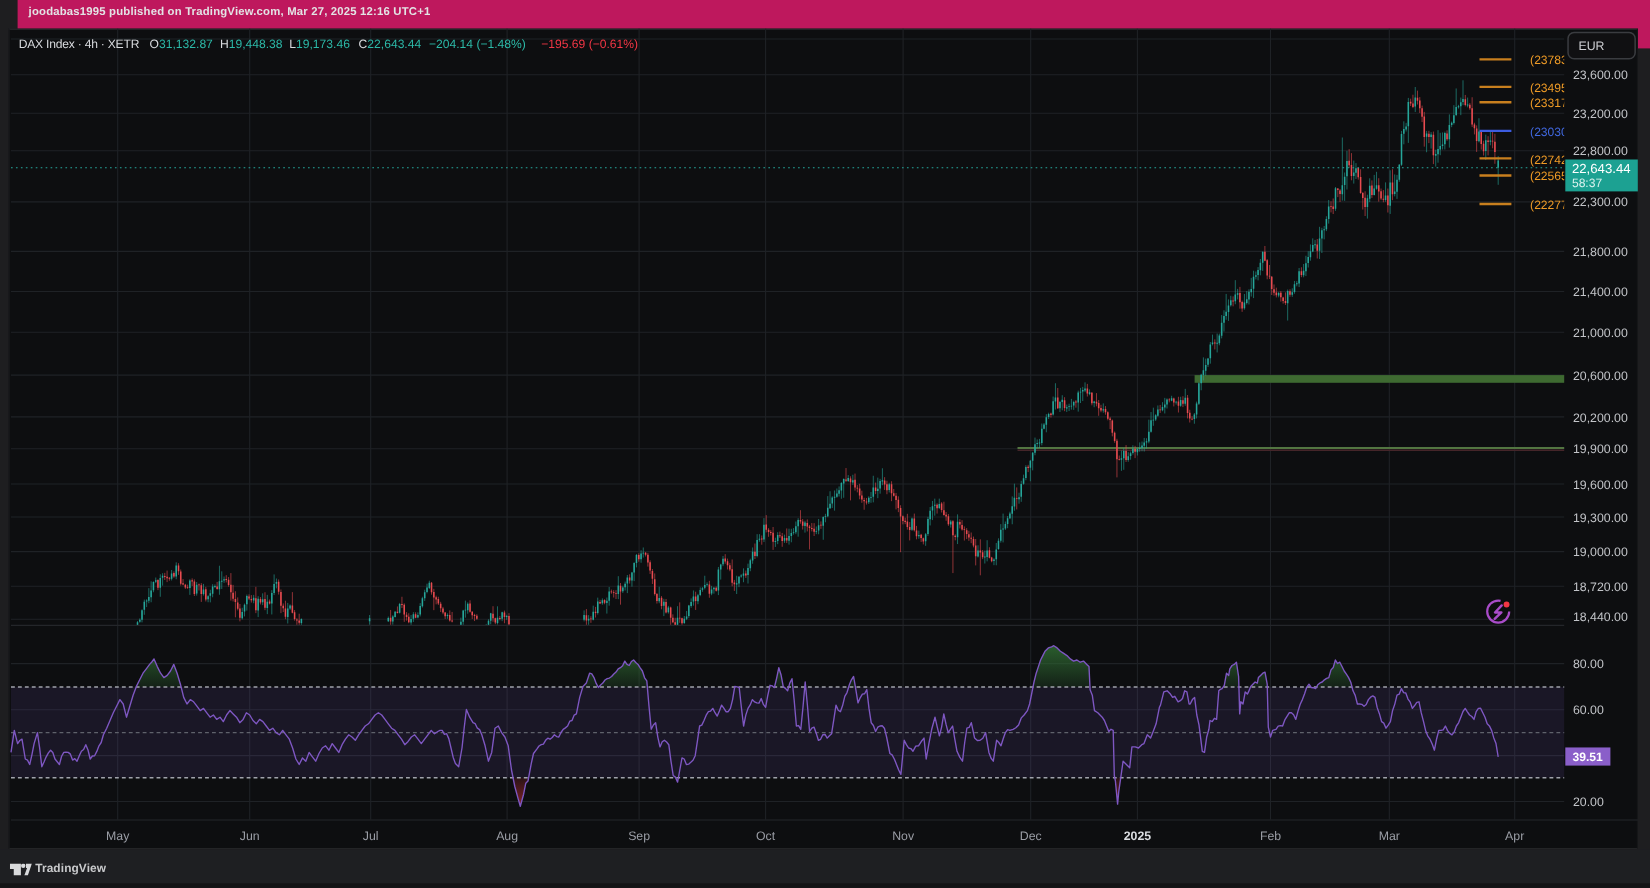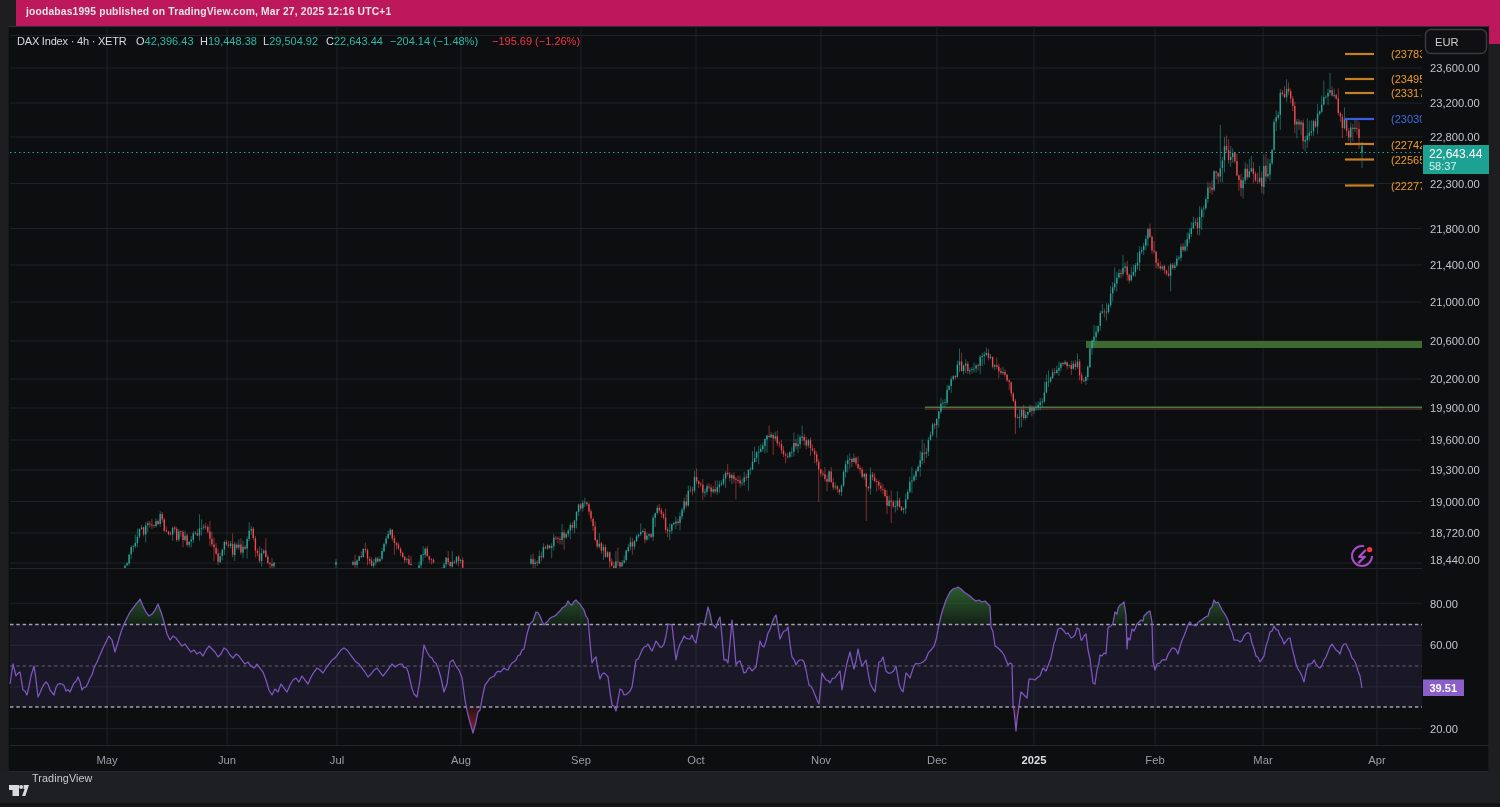--- a/index.html
+++ b/index.html
@@ -2,21 +2,21 @@
 <html><head><meta charset="utf-8"><style>
 html,body{margin:0;padding:0;background:#1e1e20;width:1500px;height:807px;overflow:hidden;font-family:"Liberation Sans",sans-serif}
 #hdr{position:absolute;left:16px;top:0;width:1500px;height:44px;background:#be185d}
 #hdr span{position:absolute;left:10px;top:6px;font-size:10.3px;font-weight:bold;color:#e3e4e5;letter-spacing:0.17px;white-space:nowrap}
 #widget{position:absolute;left:8px;top:26px;width:1481px;height:746px;background:#0d0e10;border:1px solid #17181a;border-top:1px solid #2e2f32;border-bottom:1px solid #26272a;box-sizing:border-box}
 #legend{position:absolute;left:0;top:34.5px;font-size:11px;color:#d8dade;z-index:5;white-space:nowrap;width:700px;height:14px}
 #legend span{position:absolute;top:0}
 #legend .v{color:#2cb9a8}
 #legend .r{color:#f23645}
 #ftr{position:absolute;left:0;top:772px;width:1500px;height:35px;background:#1e1f22}
-#ftr .tvtext{position:absolute;left:32px;top:0;font-size:10.8px;font-weight:normal;color:#c9cacc;letter-spacing:0.1px}
+#ftr .tvtext{position:absolute;left:32px;top:12px;font-size:10.8px;font-weight:bold;color:#c9cacc;letter-spacing:0.1px}
 #botstrip{position:absolute;left:0;top:803px;width:1500px;height:4px;background:#131315}
 </style></head>
 <body>
 <div id="hdr">
     <span>joodabas1995 published on TradingView.com, Mar 27, 2025 12:16 UTC+1</span>
   </div>
 <div id="widget"></div>
 <svg width="1481" height="746" viewBox="0 0 1481 746" style="position:absolute;left:8px;top:26px" shape-rendering="auto">
     <defs>
       <clipPath id="pane1">
@@ -154,26 +154,26 @@
         <text x="937" y="764">Dec</text>
         <text x="1034" y="764" fill="#dcdee2" font-weight="bold">2025</text>
         <text x="1155" y="764">Feb</text>
         <text x="1263" y="764">Mar</text>
         <text x="1377" y="764">Apr</text>
       </g>
     </g>
   </svg>
 <div id="legend">
     <span style="left:17px;letter-spacing:-0.2px">DAX Index · 4h · XETR</span>
-    <span style="left:136px">O<span class="v" style="position:static">42,396.43</span></span>
+    <span style="left:136px">O<span class="v" style="position:static">31,132.87</span></span>
     <span style="left:200px">H<span class="v" style="position:static">19,448.38</span></span>
-    <span style="left:263px">L<span class="v" style="position:static">29,504.92</span></span>
+    <span style="left:263px">L<span class="v" style="position:static">19,173.46</span></span>
     <span style="left:326px">C<span class="v" style="position:static">22,643.44</span></span>
     <span class="v" style="left:390px">−204.14 (−1.48%)</span>
-    <span class="r" style="left:492px">−195.69 (−1.26%)</span>
+    <span class="r" style="left:492px">−195.69 (−0.61%)</span>
   </div>
 <div id="ftr">
 <svg width="20" height="11" viewBox="0 0 20 11" style="position:absolute;left:9px;top:13px">
 <path d="M0 0 H10 V11 H3.5 V5 H0 Z" fill="#d9dadc"></path>
 <circle cx="12.1" cy="2.1" r="2.0" fill="#d9dadc"></circle>
 <path d="M14.6 0 h5.4 l-3.7 11 h-3.2 l2.5 -6.9 h-1 z" fill="#d9dadc"></path>
 </svg>
 <span class="tvtext">TradingView</span>
 </div>
 <div id="botstrip"></div>

